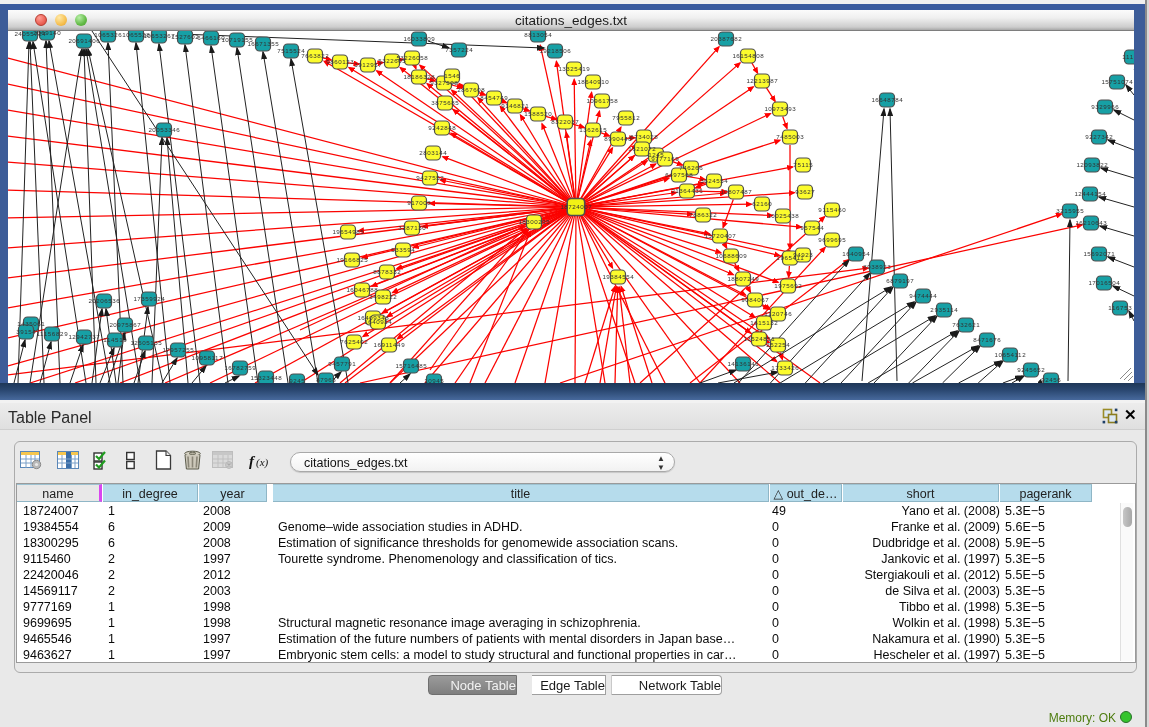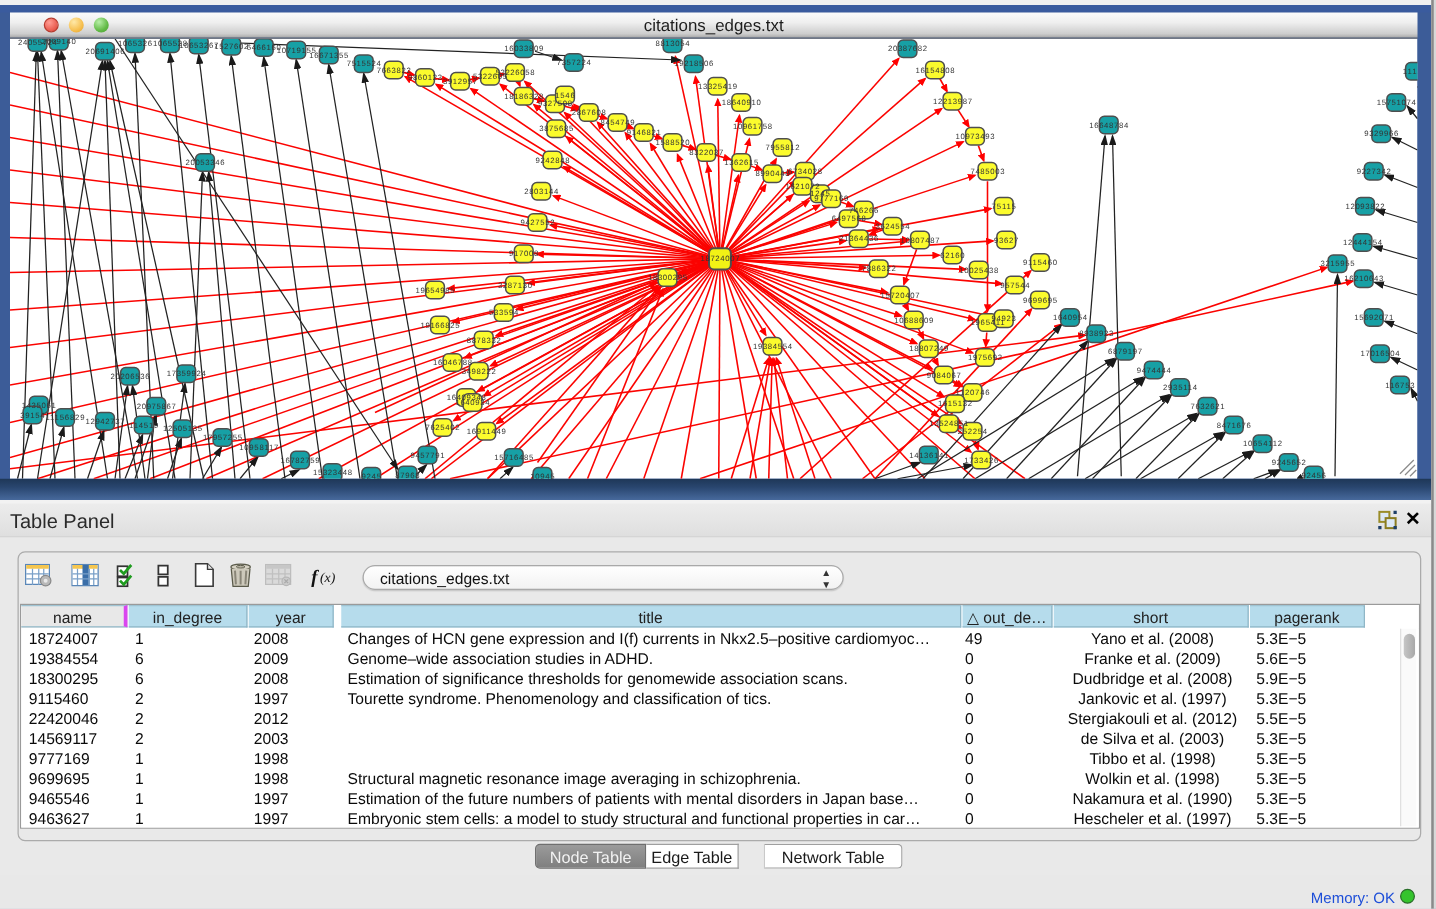--- a/index.html
+++ b/index.html
@@ -28,30 +28,30 @@
 #combo .a{position:absolute;right:9px;top:1px;font-size:8px;color:#333;line-height:9px}
 #thead{position:absolute;left:17px;top:484px;width:1118px;height:19px;background:#fff}
 #thead .h{position:absolute;top:0;height:18px;background:#b6dcec;border-right:1px solid #8fb6c6;
  border-top:1px solid #9ec3d2;border-bottom:1px solid #8fb6c6;font-size:12.5px;color:#222;text-align:center;line-height:18px}
 #tbl{position:absolute;left:17px;top:503px;width:1118px;height:159px;background:#fff;overflow:hidden}
 #tablebox{position:absolute;left:16px;top:483px;width:1120px;height:180px;border:1px solid #9a9a9a;background:#fff}
 .trow{position:absolute;left:0;width:1118px;height:16px;font-size:12.5px;color:#0a0a0a;white-space:nowrap}
 .trow span{position:absolute;top:1px;display:block;overflow:hidden}
 .c0{left:6px;width:80px}.c1{left:91px;width:92px}.c2{left:186px;width:70px}
 .c3{left:261px;width:492px}.c4{left:755px;width:70px}
-.c5{left:827px;width:156px;text-align:center}.c6{left:988px;width:100px}
+.c5{left:827px;width:156px;text-align:right}.c6{left:988px;width:100px}
 #scroll{position:absolute;left:1120px;top:503px;width:13px;height:158px;background:#fafafa;border-left:1px solid #e0e0e0}
 #thumb{position:absolute;left:2px;top:4px;width:9px;height:20px;background:linear-gradient(90deg,#c6c6c6,#a8a8a8);border-radius:5px}
 #tabs{position:absolute;left:0;top:675px;width:1145px;height:20px}
-.tab{position:absolute;top:0;height:20px;font-size:13px;line-height:19px;text-align:center;background:#fff;color:#1a1a1a;border:1px solid #9f9f9f}
+.tab{position:absolute;top:0;height:20px;font-size:13px;line-height:19px;text-align:right;background:#fff;color:#1a1a1a;border:1px solid #9f9f9f}
 #tab1{left:428px;width:89px;border-radius:4px 0 0 4px;background:linear-gradient(#9b9b9b,#7f7f7f);color:#f2f2f2;border-color:#6f6f6f}
-#tab2{left:517px;width:74px;border-left:none}
+#tab2{left:532px;width:74px;border-left:none}
 #tab3{left:611px;width:111px;border-left:1px solid #c9c9c9;border-radius:0 4px 4px 0}
 #status{position:absolute;left:0;top:700px;width:1145px;height:27px;background:#e8e8e8}
-#mem{position:absolute;left:1026px;top:11px;width:90px;text-align:right;font-size:12px;color:#1d4ed8}
+#mem{position:absolute;left:1026px;top:11px;width:90px;text-align:right;font-size:12px;color:#4d7c0f}
 #dot{position:absolute;left:1120px;top:711px;width:12px;height:12px;border-radius:50%;background:#35c42e;border:1.5px solid #2a6e2a}
 #redge{position:absolute;left:1145px;top:0;width:4px;height:727px;background:#d8d8d8;border-left:2px solid #8a8a8a}
 </style></head>
 <body>
 <div id="win">
  <div class="topline"></div>
     <div class="topblue"></div>
     <div class="botband"></div>
  <div id="canvas"><svg id="net" width="1149" height="400" viewBox="0 0 1149 400">
 <defs>
@@ -645,21 +645,20 @@
  <span class="h" style="left:256px;width:496px">title</span>
  <span class="h" style="left:753px;width:72px">△ out_de…</span>
  <span class="h" style="left:826px;width:156px">short</span>
  <span class="h" style="left:983px;width:92px">pagerank</span>
 </div>
 <div id="tbl">
     <div class="trow" style="top:0px">
       <span class="c0">18724007</span>
       <span class="c1">1</span>
       <span class="c2">2008</span>
-      <span class="c3">Changes of HCN gene expression and I(f) currents in Nkx2.5–positive cardiomyoc…</span>
       <span class="c4">49</span>
       <span class="c5">Yano et al. (2008)</span>
       <span class="c6">5.3E−5</span>
     </div>
 <div class="trow" style="top:16px">
       <span class="c0">19384554</span>
       <span class="c1">6</span>
       <span class="c2">2009</span>
       <span class="c3">Genome–wide association studies in ADHD.</span>
       <span class="c4">0</span>

